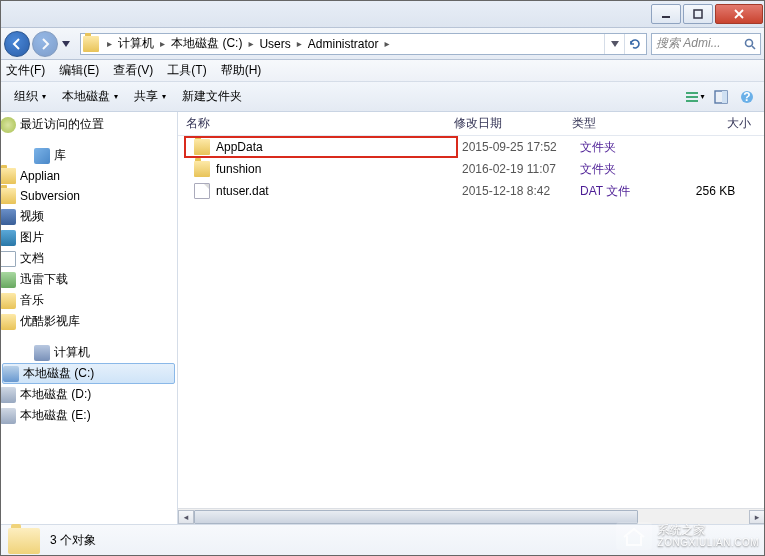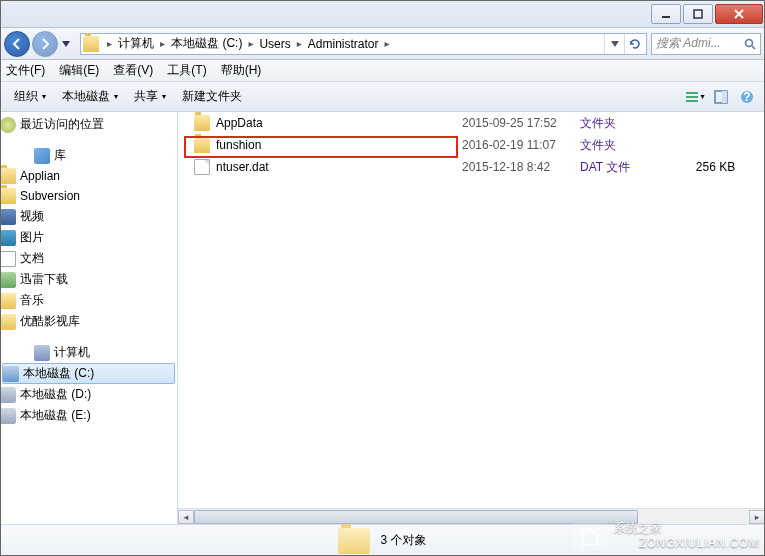--- a/index.html
+++ b/index.html
@@ -89,30 +89,30 @@
 .ico-file::after { content: ""; position: absolute; top: 0; right: 0; border-top: 5px solid #ddd; border-left: 5px solid transparent; }
 
 .highlight-box { position: absolute; border: 2px solid #d92a1c; pointer-events: none; top: 24px; left: 6px; width: 274px; height: 22px; }
 
 .hscroll { position: absolute; bottom: 0; left: 0; right: 0; height: 16px; background: #f0f0f0; border-top: 1px solid #dcdfe4; display: flex; align-items: center; }
 .hscroll .arrow { width: 16px; height: 14px; background: linear-gradient(#f5f7fa, #e0e4ea); border: 1px solid #b8c0cc; display: flex; align-items: center; justify-content: center; font-size: 9px; color: #556; cursor: pointer; }
 .hscroll .track { flex: 1; height: 14px; position: relative; }
 .hscroll .thumb { position: absolute; left: 0; width: 80%; height: 100%; background: linear-gradient(#e8ecf2, #ccd4e0); border: 1px solid #a9b5c5; border-radius: 1px; cursor: pointer; }
 
 
-.statusbar { height: 32px; border-top: 1px solid #d5dde8; background: linear-gradient(#f7f9fc, #eef2f8); display: flex; align-items: center; padding: 0 8px; justify-content: center; }
+.statusbar { height: 32px; border-top: 1px solid #d5dde8; background: linear-gradient(#f7f9fc, #eef2f8); display: flex; align-items: center; padding: 0 8px; }
 .status-icon { width: 32px; height: 26px; background: linear-gradient(#fdeec0, #f0d37a); border-radius: 2px; margin-right: 10px; position: relative; }
 .status-icon::before { content: ""; position: absolute; top: -4px; left: 3px; width: 10px; height: 4px; background: #f0d37a; border-radius: 2px 2px 0 0; }
 
 
 .watermark { position: absolute; right: 6px; bottom: 6px; display: flex; align-items: center; opacity: 0.85; }
 .watermark .wm-icon { width: 36px; height: 28px; background: rgba(255,255,255,0.2); border-radius: 4px; margin-right: 6px; display: flex; align-items: center; justify-content: center; }
 .watermark .wm-icon svg { stroke: #fff; stroke-width: 2; fill: none; }
 .watermark .wm-text { color: #fff; text-shadow: 0 1px 2px rgba(0,0,0,0.6); font-size: 14px; line-height: 1.2; }
-.watermark .wm-text .sub { font-size: 12px; letter-spacing: 0.5px; margin-left: 25px; }
+.watermark .wm-text .sub { font-size: 10px; letter-spacing: 0.5px; }
 
 .outer-border { position: absolute; inset: 0; border: 1px solid #666; pointer-events: none; }
 </style>
 </head>
 <body>
 
 <div class="titlebar">
   <div class="btn">
       <svg viewBox="0 0 10 10">
         <rect x="1" y="7" width="8" height="2" fill="#334"></rect>
@@ -289,20 +289,26 @@
           <span>本地磁盘 (D:)</span>
         </div>
       <div class="tree-item indent2">
           <div class="tree-icon ico-drive"></div>
           <span>本地磁盘 (E:)</span>
         </div>
     </div>
   </div>
 
   <div class="filepane">
+    <div class="columns">
+      <div class="col name">名称</div>
+      <div class="col date">修改日期</div>
+      <div class="col type">类型</div>
+      <div class="col size">大小</div>
+    </div>
     <div class="rows">
       <div class="row">
         <div class="icon ico-folder"></div>
         <div class="cell name">AppData</div>
         <div class="cell date">2015-09-25 17:52</div>
         <div class="cell type">文件夹</div>
         <div class="cell size"></div>
       </div>
       <div class="row">
         <div class="icon ico-folder"></div>

